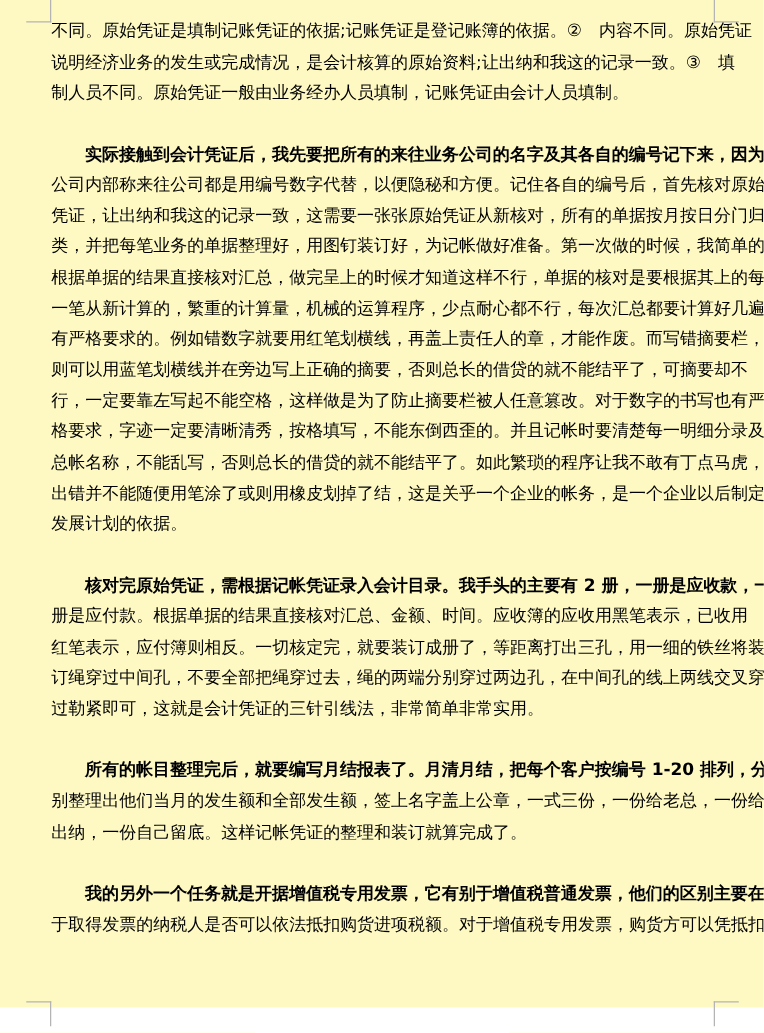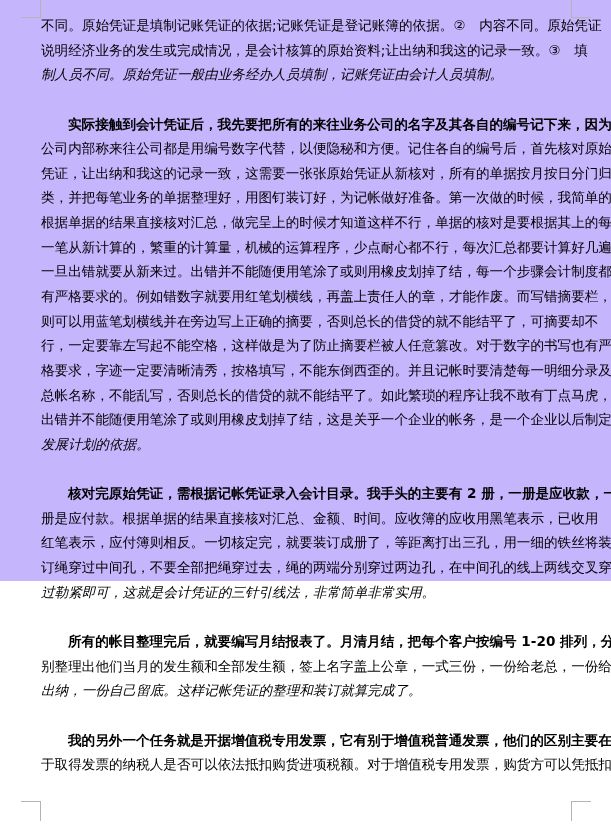--- a/index.html
+++ b/index.html
@@ -12,22 +12,22 @@
       height: 826px;
       position: relative;
       overflow: hidden;
       font-family: "DejaVu Sans", "Liberation Sans", sans-serif;
       color: #000000;
     }
     .page {
       position: absolute;
       left: 0; top: 0;
       width: 611px;
-      height: 581px;
-      background: #c4b5fd;
+      height: 806px;
+      background: #fef9c3;
     }
     .corner {
       position: absolute;
       background: #b4b4b4;
     }
     .text-body {
       position: absolute;
       left: 41px;
       top: 13px;
       width: 531px;
@@ -36,21 +36,20 @@
       height: 24.65px;
       line-height: 24.65px;
       font-size: 13.6px;
       white-space: nowrap;
       text-align: justify;
       text-align-last: justify;
       overflow: visible;
     }
     .line.last {
       text-align-last: left;
-      font-style: italic;
     }
     .line.indent {
       padding-left: 27px;
       font-weight: bold;
     }
     .para-gap {
       height: 24.65px;
     }
   </style>
 </head>
@@ -80,21 +79,20 @@
 
     <div class="para-gap"></div>
 
     <div class="paragraph">
       <div class="line indent">实际接触到会计凭证后，我先要把所有的来往业务公司的名字及其各自的编号记下来，因为</div>
       <div class="line">公司内部称来往公司都是用编号数字代替，以便隐秘和方便。记住各自的编号后，首先核对原始</div>
       <div class="line">凭证，让出纳和我这的记录一致，这需要一张张原始凭证从新核对，所有的单据按月按日分门归</div>
       <div class="line">类，并把每笔业务的单据整理好，用图钉装订好，为记帐做好准备。第一次做的时候，我简单的</div>
       <div class="line">根据单据的结果直接核对汇总，做完呈上的时候才知道这样不行，单据的核对是要根据其上的每</div>
       <div class="line">一笔从新计算的，繁重的计算量，机械的运算程序，少点耐心都不行，每次汇总都要计算好几遍，</div>
-      <div class="line">一旦出错就要从新来过。出错并不能随便用笔涂了或则用橡皮划掉了结，每一个步骤会计制度都</div>
       <div class="line">有严格要求的。例如错数字就要用红笔划横线，再盖上责任人的章，才能作废。而写错摘要栏，</div>
       <div class="line">则可以用蓝笔划横线并在旁边写上正确的摘要，否则总长的借贷的就不能结平了，可摘要却不</div>
       <div class="line">行，一定要靠左写起不能空格，这样做是为了防止摘要栏被人任意篡改。对于数字的书写也有严</div>
       <div class="line">格要求，字迹一定要清晰清秀，按格填写，不能东倒西歪的。并且记帐时要清楚每一明细分录及</div>
       <div class="line">总帐名称，不能乱写，否则总长的借贷的就不能结平了。如此繁琐的程序让我不敢有丁点马虎，</div>
       <div class="line">出错并不能随便用笔涂了或则用橡皮划掉了结，这是关乎一个企业的帐务，是一个企业以后制定</div>
       <div class="line last">发展计划的依据。</div>
     </div>
 
     <div class="para-gap"></div>

